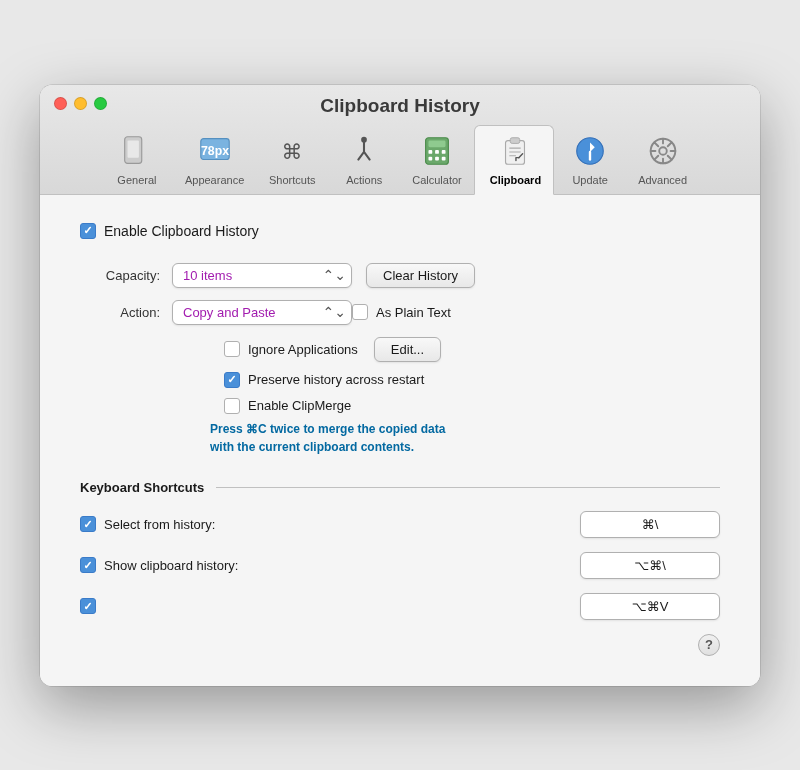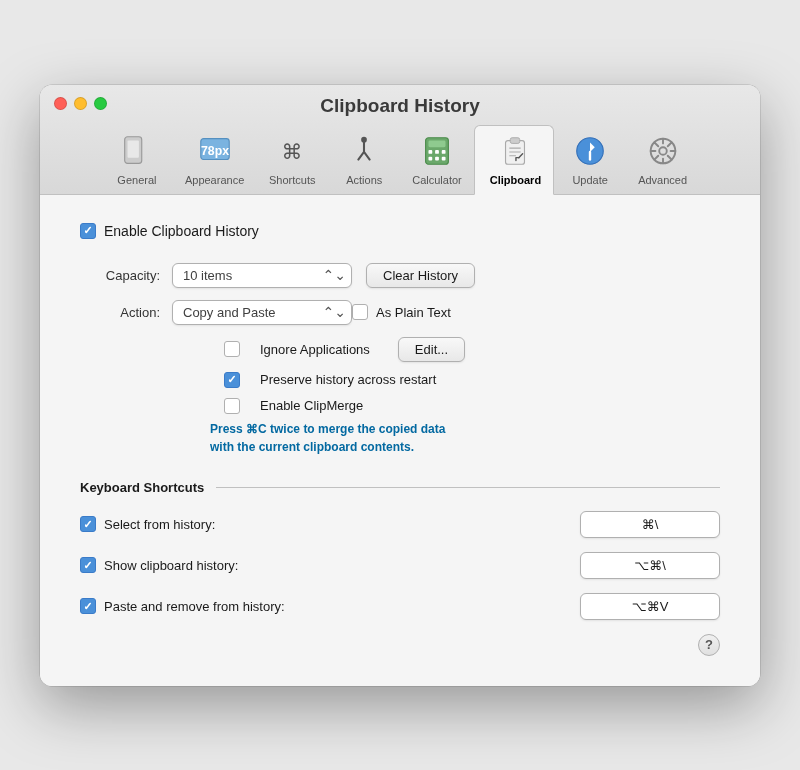--- a/index.html
+++ b/index.html
@@ -149,21 +149,21 @@
     }
 
     .select-control {
       appearance: none;
       -webkit-appearance: none;
       background: white;
       border: 1px solid #b0b0b0;
       border-radius: 6px;
       padding: 4px 28px 4px 10px;
       font-size: 13px;
-      color: #404040;
+      color: #a21caf;
       cursor: pointer;
       width: 180px;
       outline: none;
       box-shadow: 0 1px 2px rgba(0,0,0,0.08);
     }
 
     .select-arrow {
       position: absolute;
       right: 6px;
       top: 50%;
@@ -187,21 +187,21 @@
 
     
     .checks-area {
       margin-left: 104px;
       margin-bottom: 8px;
     }
 
     .check-row {
       display: flex;
       align-items: center;
-      gap: 20px;
+      gap: 8px;
       margin-bottom: 10px;
       padding-left: 40px;
     }
 
     .check-row label {
       font-size: 13px;
       color: #1a1a1a;
     }
 
     .inline-btn {
@@ -530,21 +530,20 @@
       <div class="shortcut-label-area">
         <div class="checkbox checked"></div>
         <span class="shortcut-label">Show clipboard history:</span>
       </div>
       <div class="shortcut-key">⌥⌘\</div>
     </div>
 
     <div class="shortcut-row">
       <div class="shortcut-label-area">
         <div class="checkbox checked"></div>
-        <span class="shortcut-label">Paste and remove from history:</span>
       </div>
       <div class="shortcut-key">⌥⌘V</div>
     </div>
 
     <div class="help-area">
       <div class="help-btn">?</div>
     </div>
 
   </div>
 </div>

